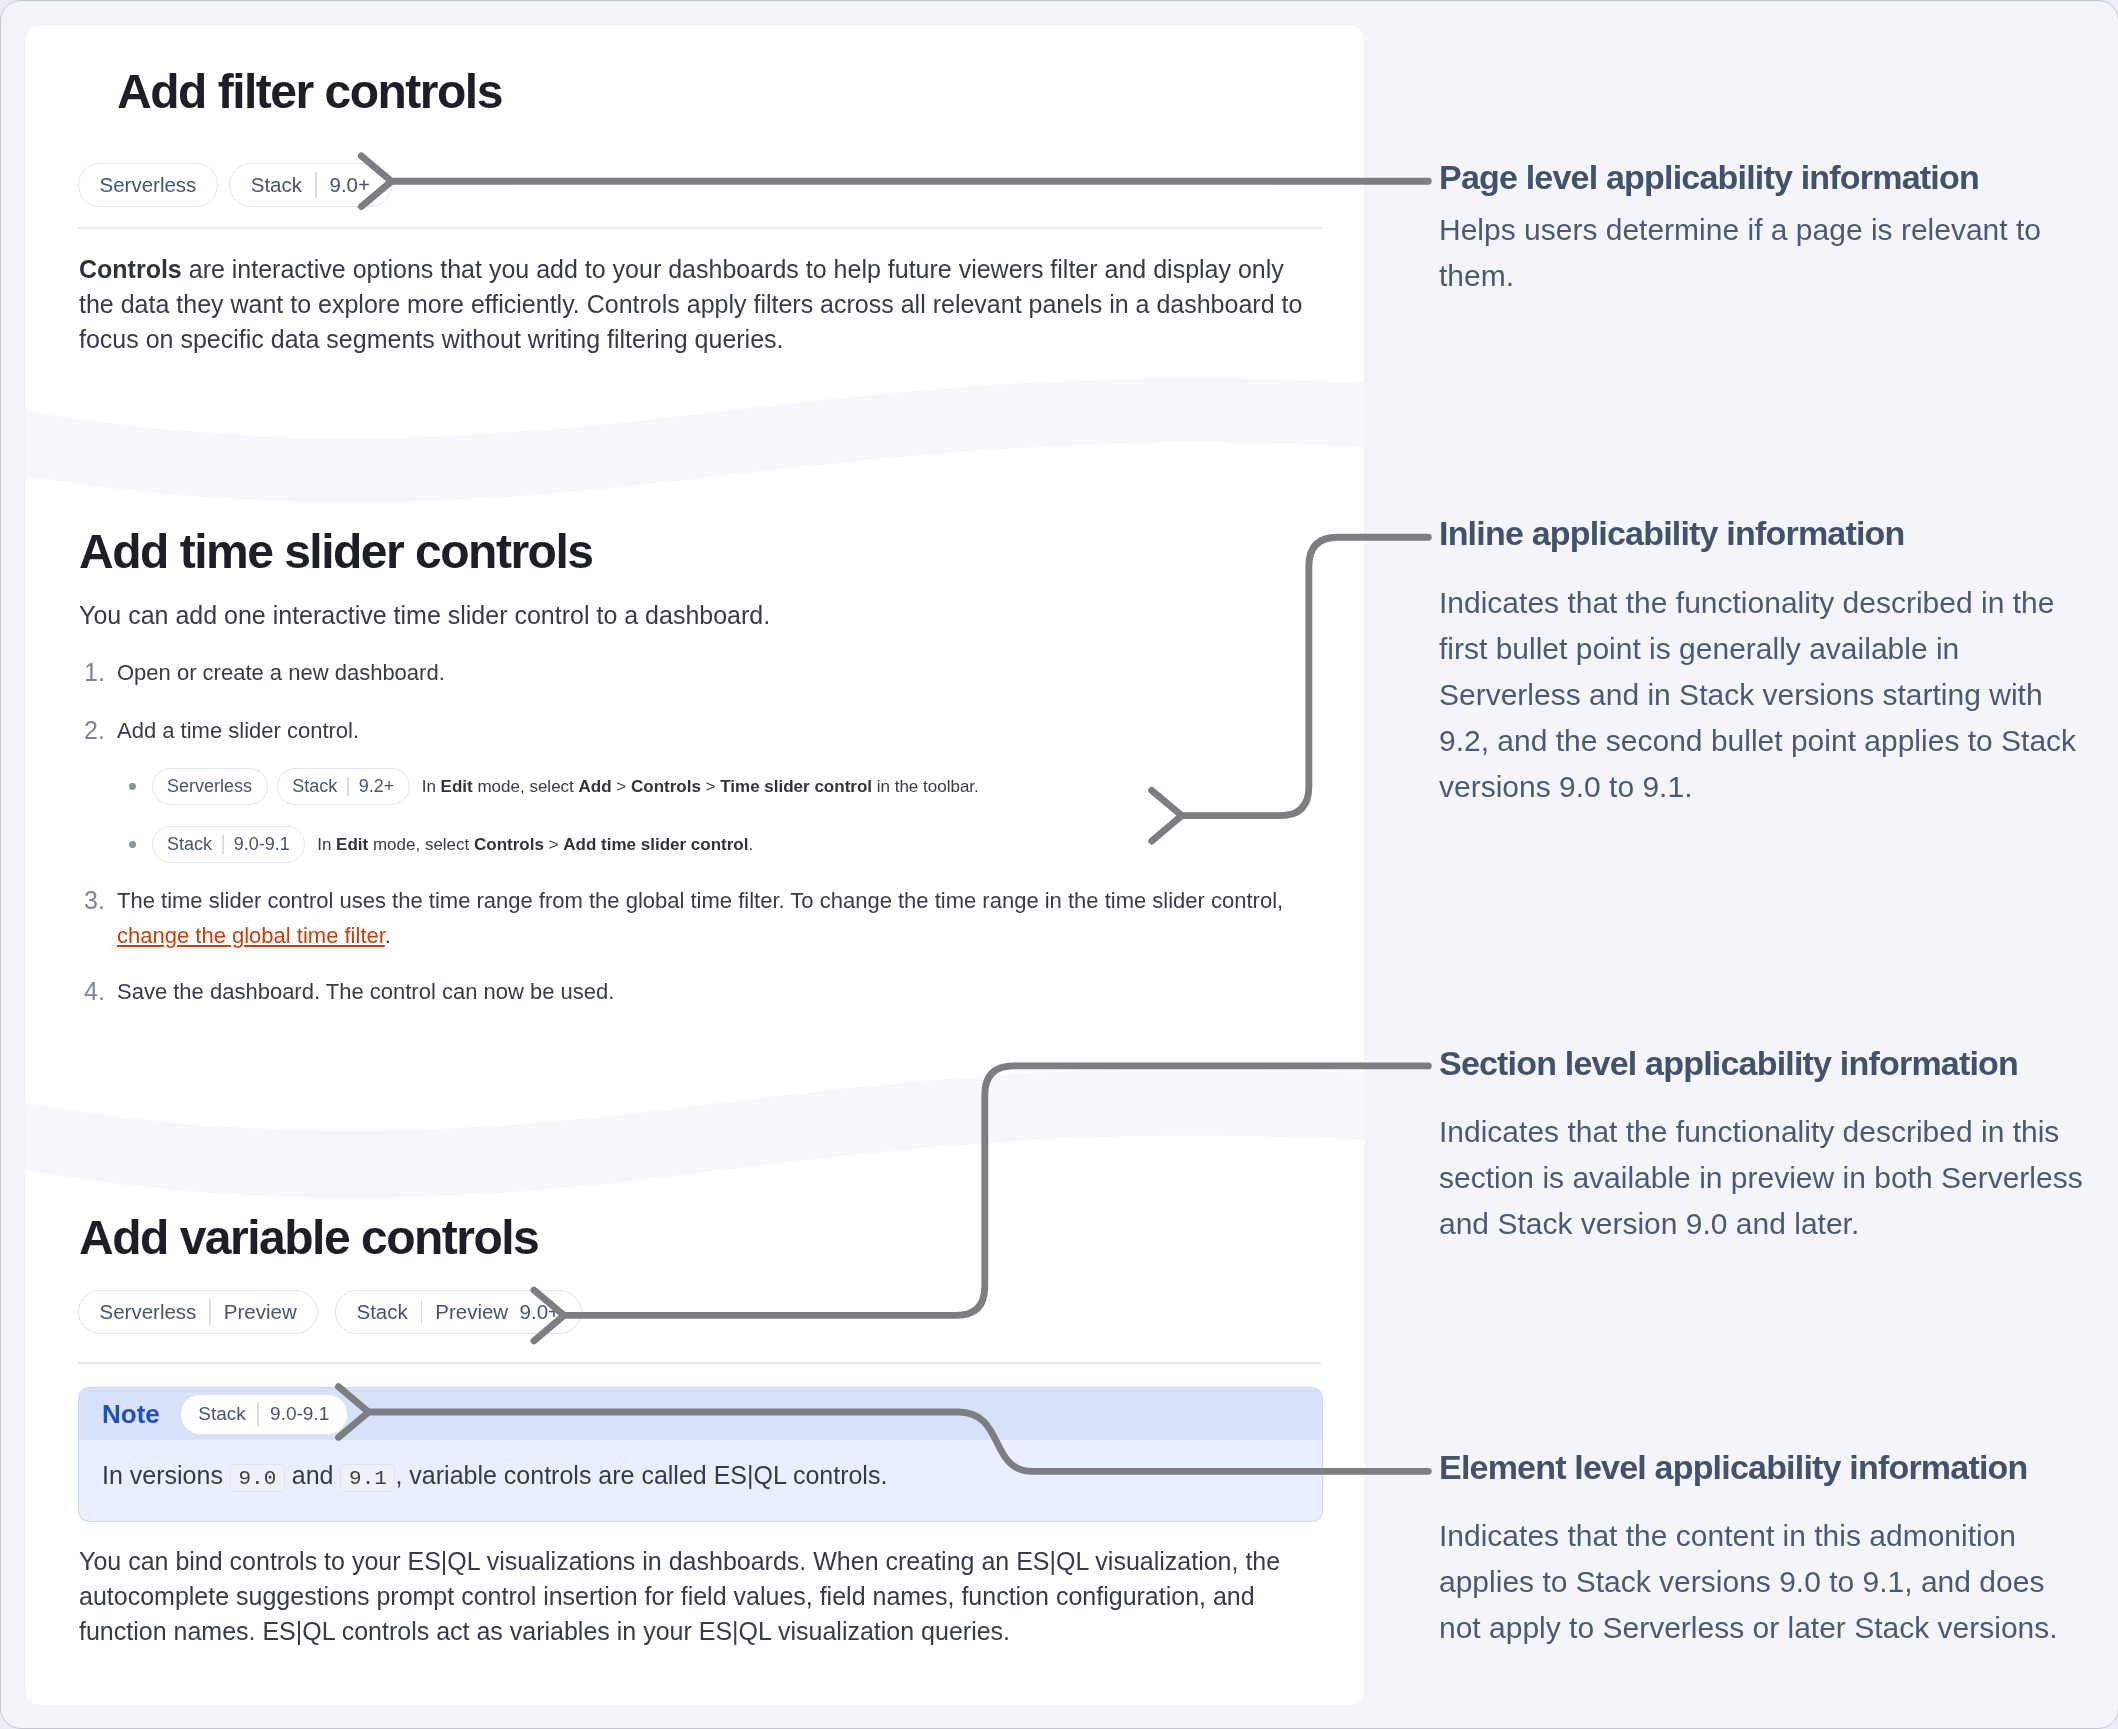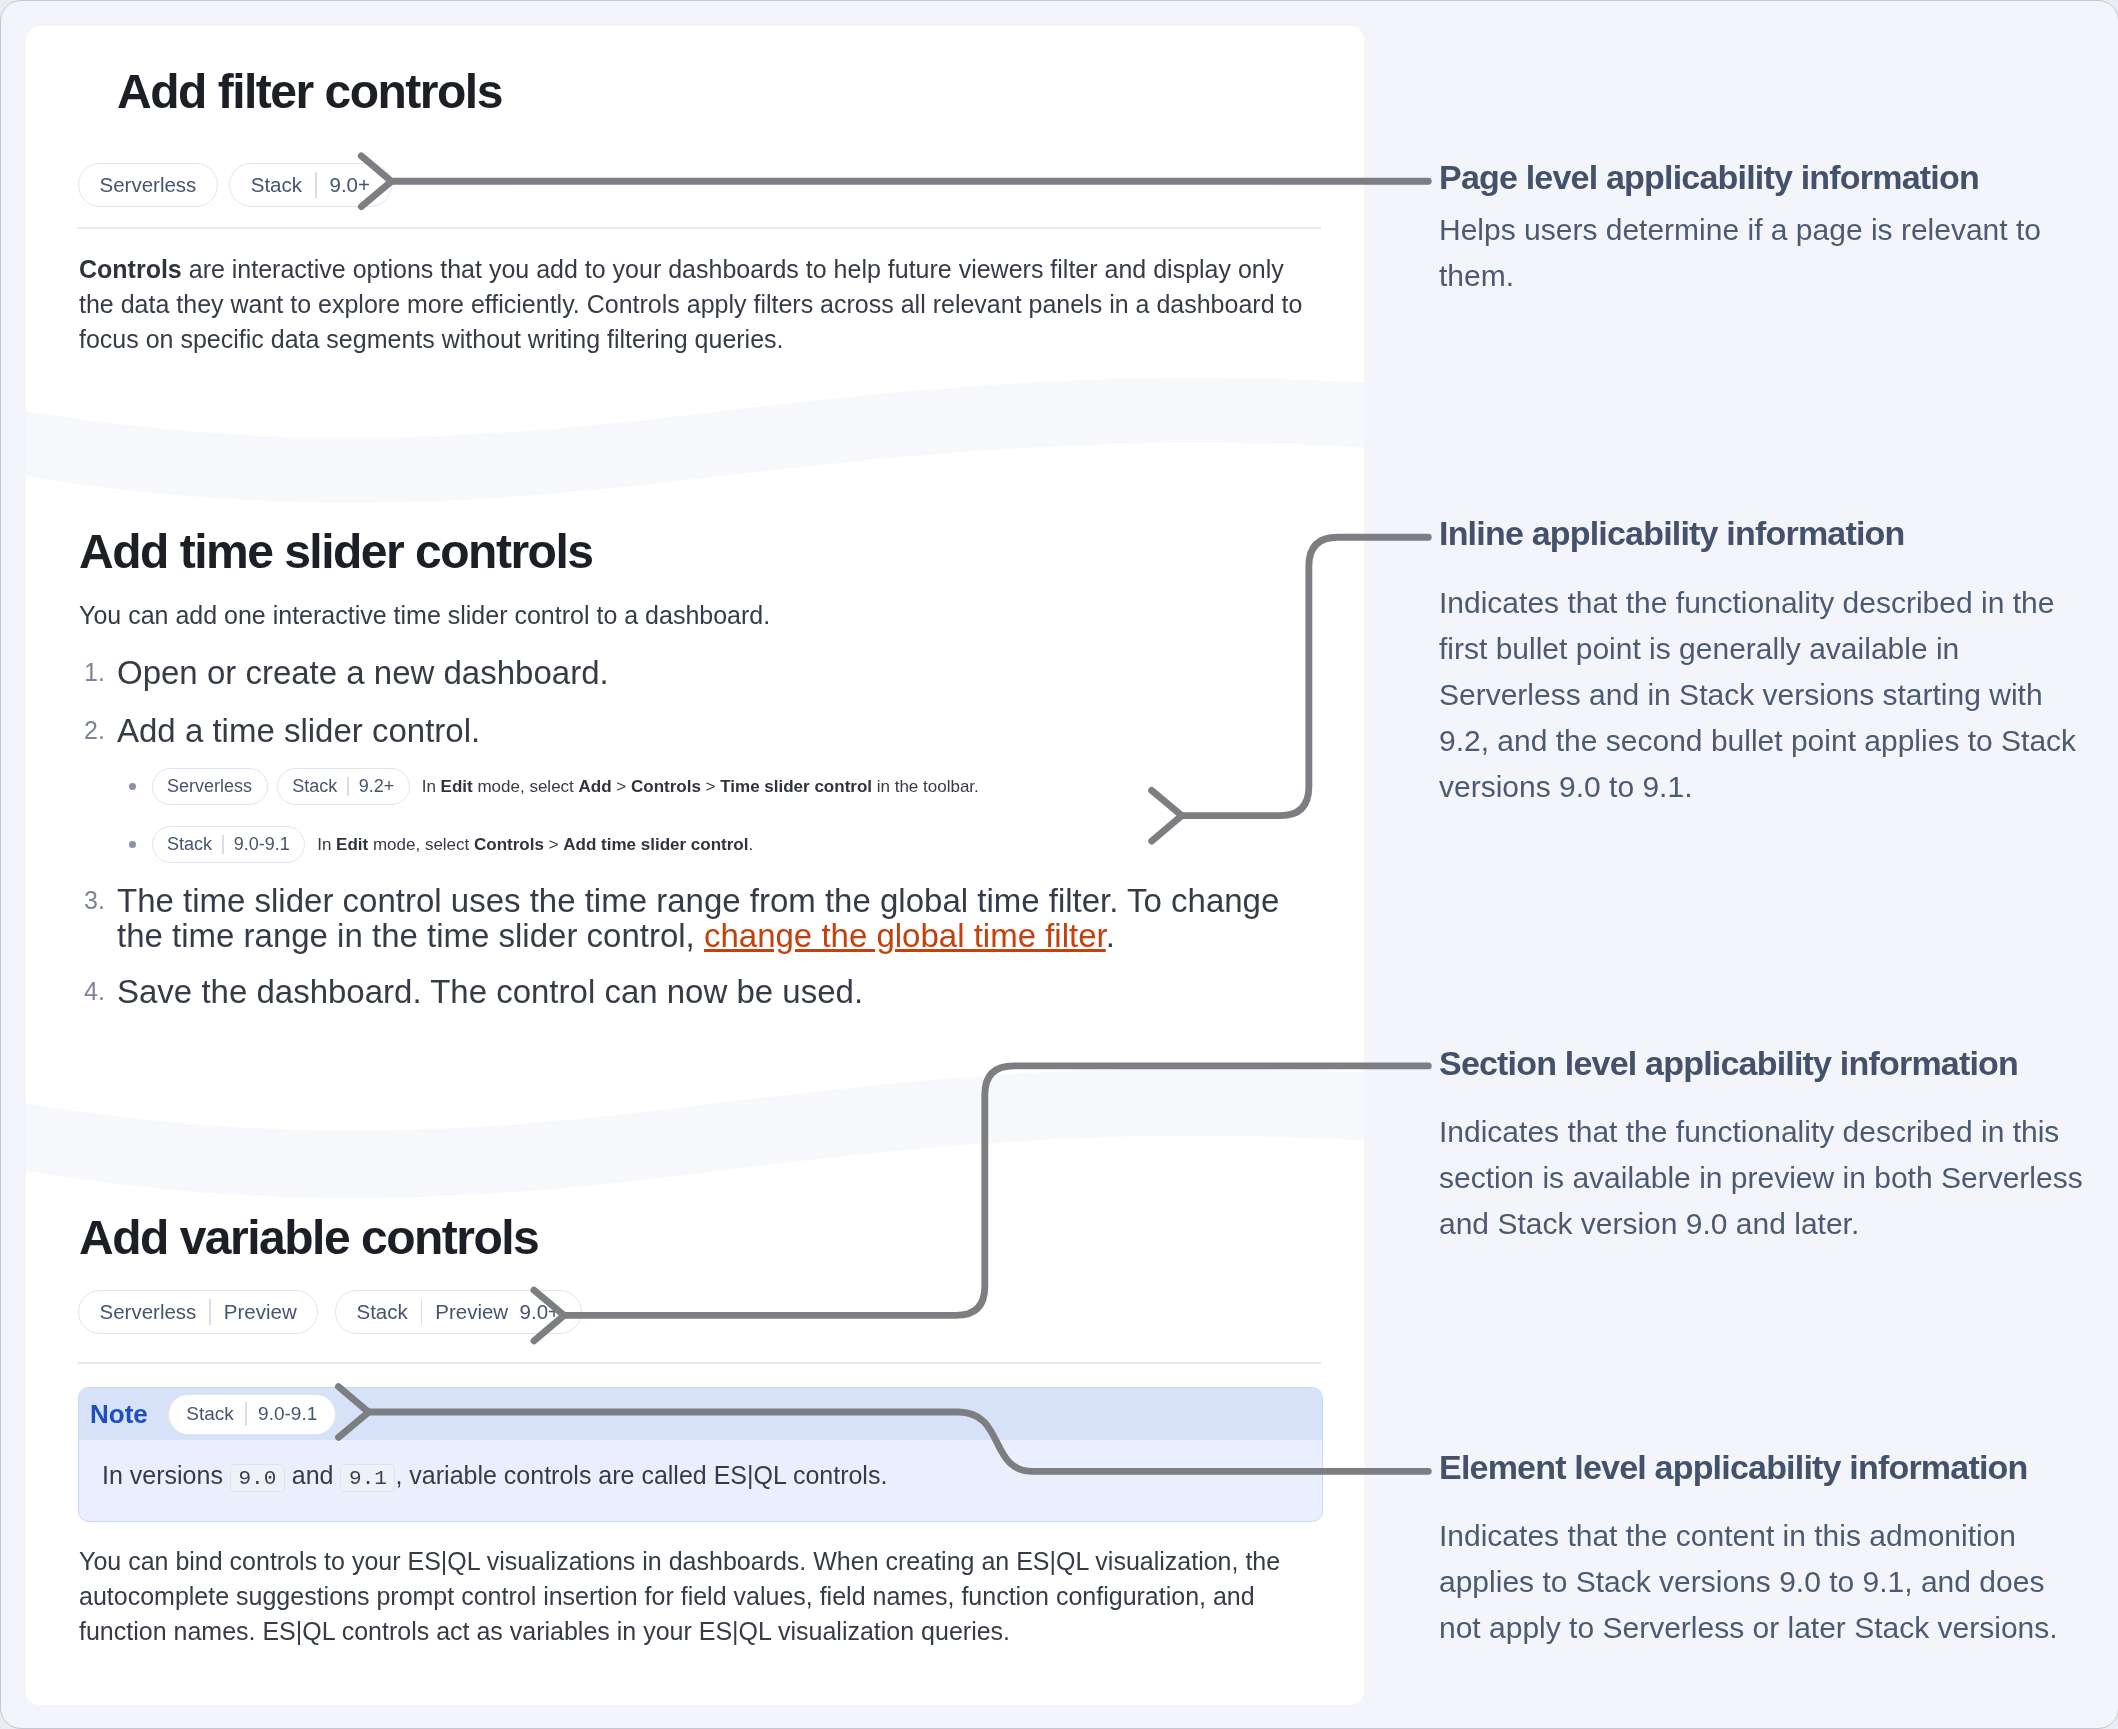--- a/index.html
+++ b/index.html
@@ -23,31 +23,31 @@
   .badge-row.md .badge{height:41px;padding:0 17.5px;font-size:19px;gap:11.4px;}
   .bdiv{width:1.5px;align-self:stretch;margin:7.6px 0;background:#d8dee9;}
 
   .rule{position:absolute;height:1.5px;background:#e3e8f1;}
 
   .para{position:absolute;font-size:25px;line-height:35px;color:#363c47;}
   .para strong,.step-body strong,.bullet-text strong{font-weight:700;color:#2e333d;}
 
   .step{position:absolute;display:flex;align-items:flex-start;}
   .step-num{width:33px;flex:0 0 33px;font-size:25px;line-height:35px;color:#7d8595;}
-  .step-body{font-size:33px;line-height:35px;color:#363c47;}
+  .step-body{font-size:22px;line-height:35px;color:#363c47;}
 
   .bullet-row{position:absolute;display:flex;align-items:center;gap:12px;}
   .dot{width:6.8px;height:6.8px;border-radius:50%;background:#8a93a3;flex:0 0 6.8px;margin-right:3.8px;}
   .bullet-text{font-size:17px;color:#363c47;white-space:nowrap;}
 
   .inline-link{color:#c2410c;text-decoration:underline;cursor:pointer;}
 
   .note{position:absolute;border:1.5px solid #c9d8f4;border-radius:10.6px;overflow:hidden;
         background:#e9effc;box-sizing:border-box;}
-  .note-head{height:52px;background:#d7e2f8;display:flex;align-items:center;gap:20px;padding:0 11px;}
+  .note-head{height:52px;background:#d7e2f8;display:flex;align-items:center;gap:20px;padding:0 23px;}
   .note-title{font-size:26px;font-weight:700;color:#1d4fc0;}
   .note-head .badge-row{position:static;}
   .note-body{padding:20.5px 23px;font-size:25px;color:#363c47;}
   .code{font-family:"Liberation Mono","DejaVu Sans Mono",monospace;font-size:21px;background:#eef1f8;
         border:0.8px solid #dde2ee;border-radius:4.6px;padding:1.5px 7.6px;color:#394050;}
 
   .ann-title{position:absolute;left:1438px;font-size:34px;font-weight:700;color:#43526a;
              letter-spacing:-0.8px;white-space:nowrap;}
   .ann-body{position:absolute;left:1438px;width:651px;font-size:30px;line-height:46px;color:#4b5a72;}
 

